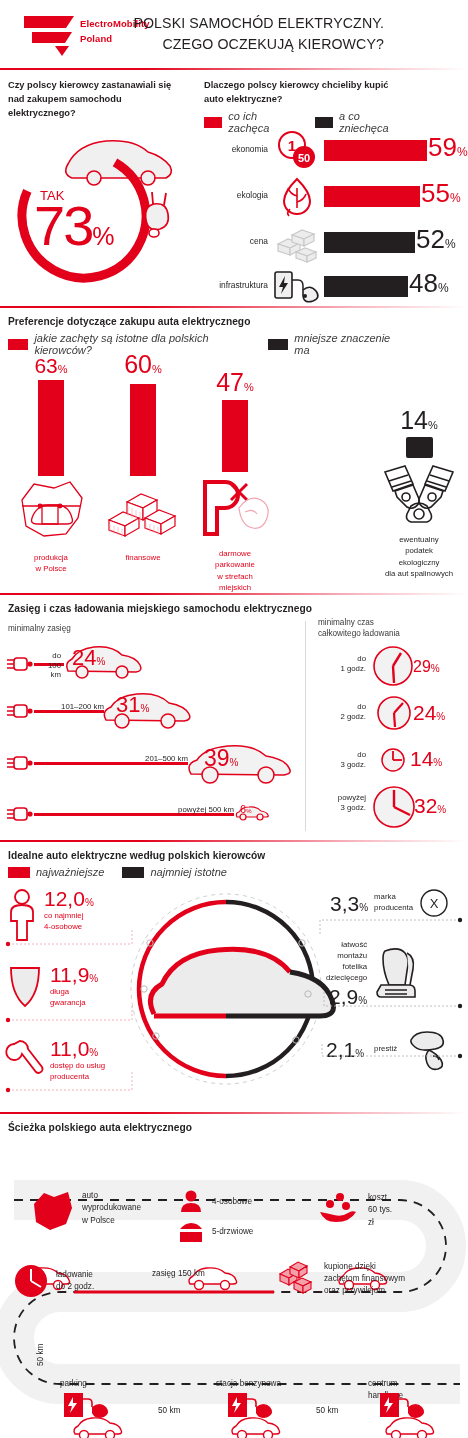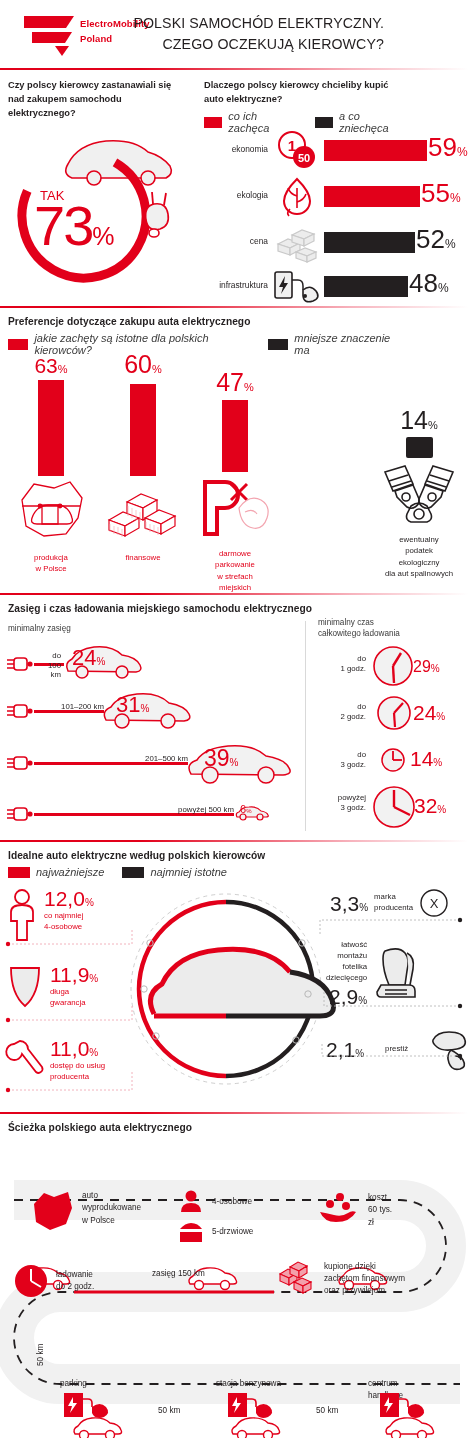--- a/index.html
+++ b/index.html
@@ -579,21 +579,21 @@
           <path d="M18 6 q14 -5 20 2 q5 6 2 18 l-2 14 h-16 q-6 -14 -6 -26 q0 -6 2 -8 Z" fill="#ececec" stroke="#231f20" stroke-width="1.6"></path>
           <path d="M40 8 q8 4 6 16 l-3 16" fill="#ececec" stroke="#231f20" stroke-width="1.6"></path>
           <path d="M14 40 h28 q6 0 6 6 v6 h-34 q-4 0 -4 -5 Z" fill="#ececec" stroke="#231f20" stroke-width="1.6"></path>
           <path d="M18 45 h22 M18 49 h22" stroke="#231f20" stroke-width="1.4"></path>
         </svg>
       </span>
     </div>
   </div>
 
   <div class="ideal-item" style="left:326px;top:186px;width:140px">
-    <div style="display:flex;align-items:center;gap:21px">
+    <div style="display:flex;align-items:center;gap:10px">
       <span class="iv" style="color:#231f20"><span style="font-size:21px">2,1</span><span>%</span></span>
       <span class="il" style="color:#231f20;margin-top:0">prestiż</span>
       <span>
         <svg width="44" height="42" viewBox="0 0 44 42">
           <path d="M4 12 q4 -8 16 -8 q14 0 16 8 q2 7 -8 9 q-14 3 -20 -2 q-5 -4 -4 -7 Z" fill="#ececec" stroke="#231f20" stroke-width="1.6"></path>
           <path d="M22 22 q8 4 12 10 q4 7 -3 9 q-8 2 -11 -6 q-3 -8 2 -13 Z" fill="#ececec" stroke="#231f20" stroke-width="1.6"></path>
           <path d="M26 28 q5 0 6 4" stroke="#231f20" stroke-width="1.4" fill="none"></path>
         </svg>
       </span>
     </div>

